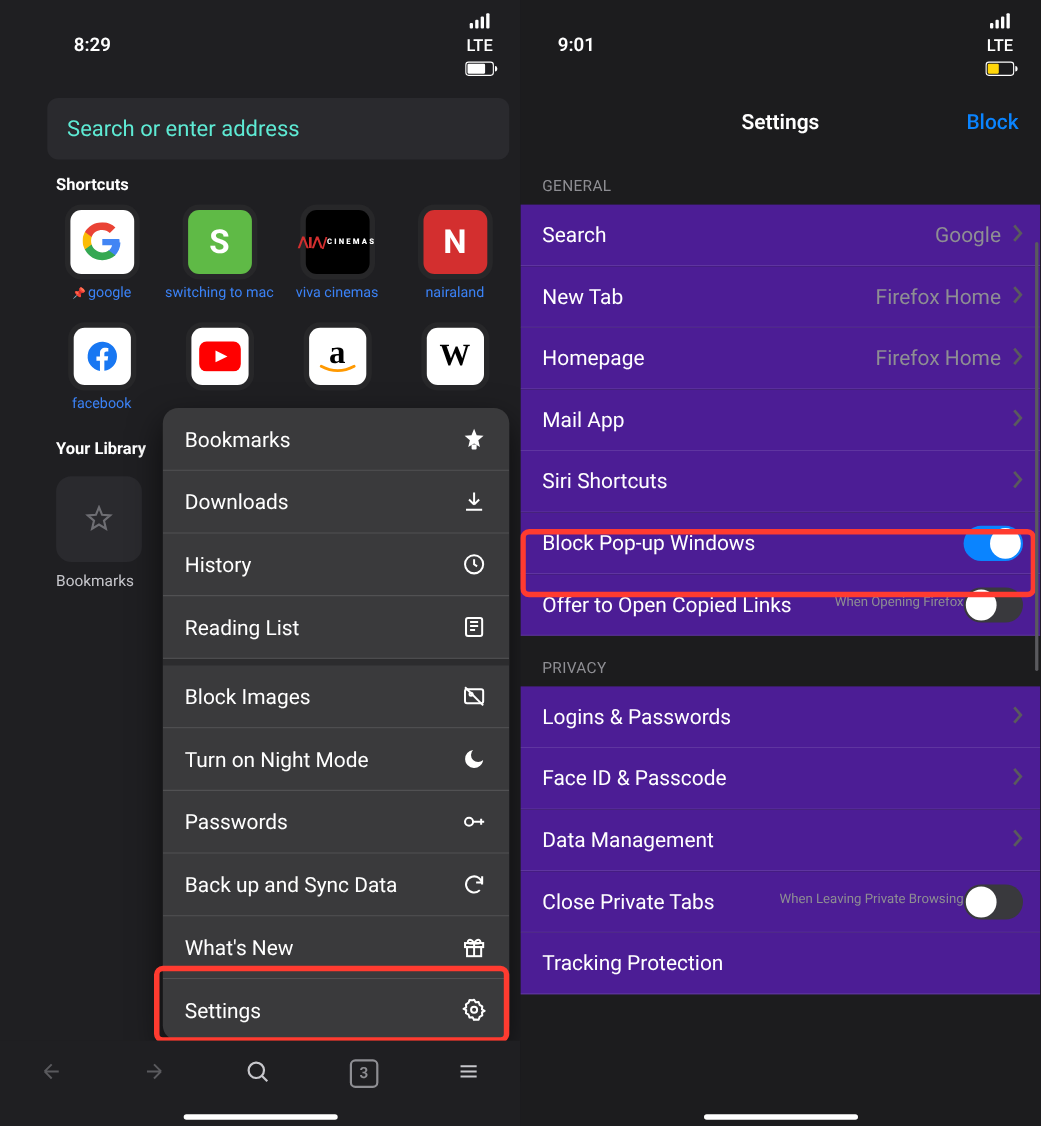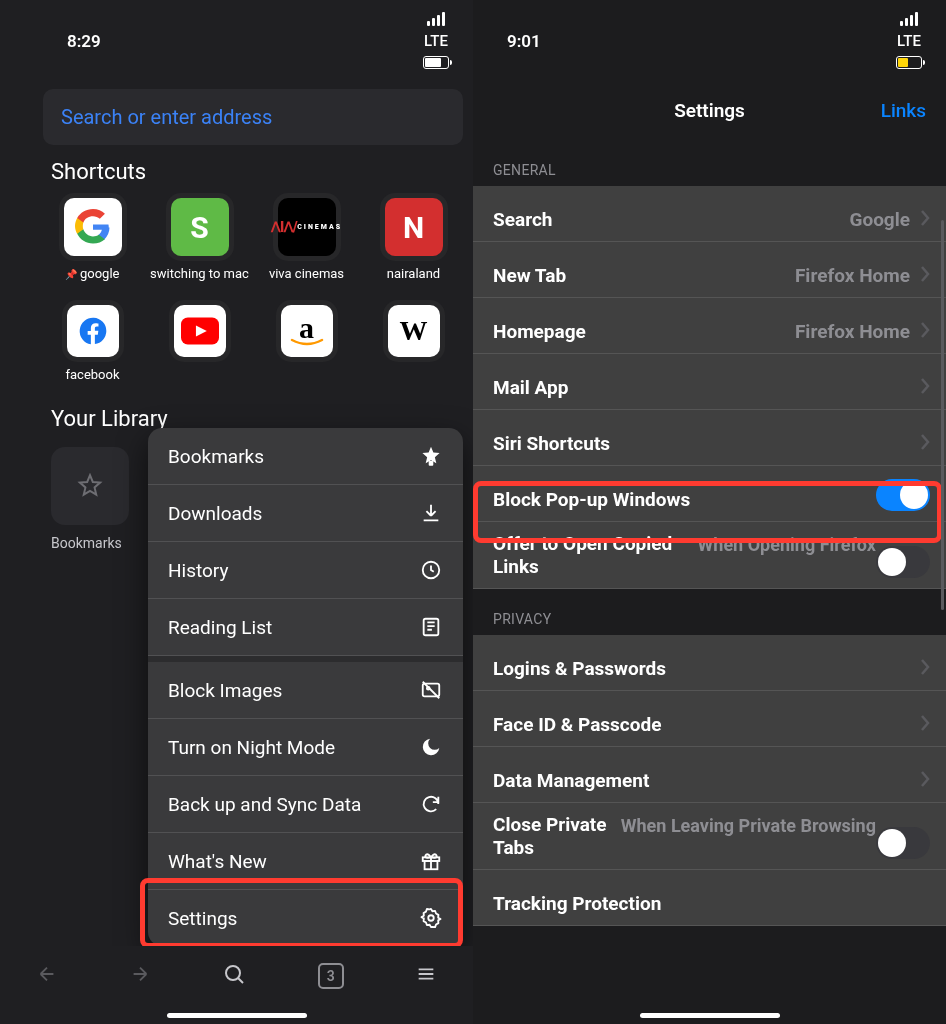--- a/index.html
+++ b/index.html
@@ -14,30 +14,30 @@
 .signal { display:inline-flex; align-items:flex-end; gap:2px; }
 .signal b { width:3px; background:#fff; display:inline-block; border-radius:1px;}
 .signal b:nth-child(1){height:5px;} .signal b:nth-child(2){height:8px;} .signal b:nth-child(3){height:11px;} .signal b:nth-child(4){height:14px;}
 .battery { width: 26px; height: 13px; border: 1.5px solid #fff; border-radius: 3px; position: relative; }
 .battery::after { content:''; position:absolute; right:-4px; top:3px; width:2px; height:5px; background:#fff; border-radius:0 2px 2px 0; }
 .battery .fill { position:absolute; left:1px; top:1px; bottom:1px; border-radius:1px; }
 .battery .fill.white { width: 16px; background:#fff; }
 .battery .fill.yellow { width: 10px; background:#ffd60a; }
 
 
-.search-field { margin: 8px 10px 14px 10px; background: #2a2a2e; border-radius: 10px; padding: 16px 18px; color: #3b82f6; font-size: 20px; }
-.section-title { font-size: 22px; font-weight: 400; padding: 0 18px 10px 18px; }
+.search-field { margin: 8px 10px 14px 10px; background: #2a2a2e; border-radius: 10px; padding: 16px 18px; color: #5eead4; font-size: 20px; }
+.section-title { font-size: 15px; font-weight: 700; padding: 0 18px 10px 18px; }
 .grid { display:flex; flex-wrap:wrap; padding: 0 6px; }
 .tile { width: 25%; display:flex; flex-direction:column; align-items:center; padding: 4px 4px 18px 4px;}
 .tile .icon-box { width: 58px; height: 58px; border-radius: 10px; background:#2c2c2e; display:flex; align-items:center; justify-content:center; font-size:30px; font-weight:700; margin-bottom:10px; box-shadow: 0 0 0 5px #272729;}
 .tile .icon-box.white { background:#fff; color:#000;}
 .tile .icon-box.green { background:#5fba46; color:#fff;}
 .tile .icon-box.dark { background:#000; color:#d32f2f; font-size:14px; letter-spacing:-0.5px; font-weight:900;}
 .tile .icon-box.red { background:#d32f2f; color:#fff;}
-.tile .label { font-size: 13px; color:#ffffff; text-align:center; line-height:1.3; }
+.tile .label { font-size: 13px; color:#3b82f6; text-align:center; line-height:1.3; }
 .tile .label .pin { font-size:10px; margin-right:2px; }
 .tile .icon-box.small { width:52px; height:52px;}
 
 .bookmarks-tile { width: 78px; height: 78px; border-radius: 14px; background:#2a2a2e; display:flex; align-items:center; justify-content:center; margin: 6px 0 10px 18px; }
 
 .popup { position:absolute; right:10px; bottom:78px; width: 315px; background:#3a3a3c; border-radius: 14px; overflow:hidden; box-shadow: 0 12px 30px rgba(0,0,0,0.6); }
 .popup-row { display:flex; align-items:center; justify-content:space-between; padding: 16px 20px; border-bottom: 0.5px solid rgba(255,255,255,0.12); font-size:19px;}
 .popup-row.sep-thick { border-top: 6px solid #2c2c2e; }
 .popup-row:last-child { border-bottom:none; }
 .popup .icon { width:24px; height:24px; color:#fff; display:flex; align-items:center; justify-content:center;}
@@ -46,24 +46,24 @@
 .toolbar { position:absolute; left:0; right:0; bottom:0; height:78px; display:flex; align-items:center; justify-content:space-around; padding-bottom:18px; background:#1f1f22;}
 .toolbar .tab-count { width:26px; height:26px; border:2px solid #8e8e93; border-radius:5px; display:flex; align-items:center; justify-content:center; font-size:14px; font-weight:600; color:#8e8e93;}
 .home-ind { position:absolute; bottom:6px; left:50%; transform:translateX(-50%); width:140px; height:5px; background:#fff; border-radius:3px; }
 
 
 .nav { display:flex; align-items:center; justify-content:space-between; padding: 18px 20px; }
 .nav .title { font-size:19px; font-weight:600; position:absolute; left:50%; transform:translateX(-50%);}
 .nav .done { color:#0a84ff; font-size:19px; font-weight:500;}
 .settings-list { overflow-y:auto; height: calc(100% - 110px); }
 .group-header { font-size:14px; color:#8e8e93; padding: 22px 20px 8px 20px; text-transform:uppercase; letter-spacing:0.3px;}
-.row { display:flex; align-items:flex-end; min-height:56px; padding:10px 16px 10px 20px; border-bottom:0.5px solid rgba(255,255,255,0.11); background:#404040; position:relative;font-weight:bold;}
+.row { display:flex; align-items:center; min-height:56px; padding:10px 16px 10px 20px; border-bottom:0.5px solid rgba(255,255,255,0.11); background:#4c1d95; position:relative;}
 .row .label { font-size:19px; flex:1;}
 .row .value { color:#8e8e93; font-size:19px; margin-right:10px;}
-.row .sub { font-size:18px; color:#8e8e93; margin-top:2px;}
+.row .sub { font-size:12px; color:#8e8e93; margin-top:2px;}
 .row .col { display:flex; flex:1;}
 .chevron { color:#5a5a5e; }
 .toggle { width:54px; height:32px; border-radius:16px; position:relative; }
 .toggle.on { background:#0a84ff;}
 .toggle.off { background:#39393d;}
 .toggle .knob { position:absolute; top:2px; width:28px; height:28px; background:#fff; border-radius:50%;}
 .toggle.on .knob { right:2px; }
 .toggle.off .knob { left:2px; }
 .scrollbar { position:absolute; right:2px; top:220px; width:3px; height:390px; background:#5a5a5e; border-radius:2px;}
 </style>
@@ -199,20 +199,29 @@
               <circle cx="9" cy="10" r="1.5"></circle>
               <path d="M3 3l18 18"></path>
             </svg>
           </span>
         </div>
       <div class="popup-row">
           <span>Turn on Night Mode</span>
           <span class="icon">
             <svg width="22" height="22" viewBox="0 0 24 24" fill="#fff">
               <path d="M21 13A9 9 0 1111 3a7 7 0 0010 10z"></path>
+            </svg>
+          </span>
+        </div>
+      <div class="popup-row">
+          <span>Passwords</span>
+          <span class="icon">
+            <svg width="24" height="22" viewBox="0 0 24 24" fill="none" stroke="#fff" stroke-width="2">
+              <circle cx="7" cy="12" r="4"></circle>
+              <path d="M11 12h11m-3-3v6"></path>
             </svg>
           </span>
         </div>
       <div class="popup-row">
           <span>Back up and Sync Data</span>
           <span class="icon">
             <svg width="22" height="22" viewBox="0 0 24 24" fill="none" stroke="#fff" stroke-width="2">
               <path d="M20 12a8 8 0 10-2.3 5.7M20 4v6h-6"></path>
             </svg>
           </span>
@@ -273,21 +282,21 @@
         <span>LTE</span>
         <span class="battery">
             <span class="fill yellow"></span>
           </span>
       </span>
     </div>
 
     <div class="nav">
       <span></span>
       <span class="title">Settings</span>
-      <span class="done">Links</span>
+      <span class="done">Block</span>
     </div>
 
     <div class="settings-list">
       <div class="group-header">General</div>
 
       <div class="row">
         <span class="label">Search</span>
         <span class="value">Google</span>
         <span class="chevron"><svg width="10" height="18" viewBox="0 0 10 18" fill="none" stroke="#5a5a5e" stroke-width="2.5">
               <path d="M2 2l6 7-6 7"></path>

